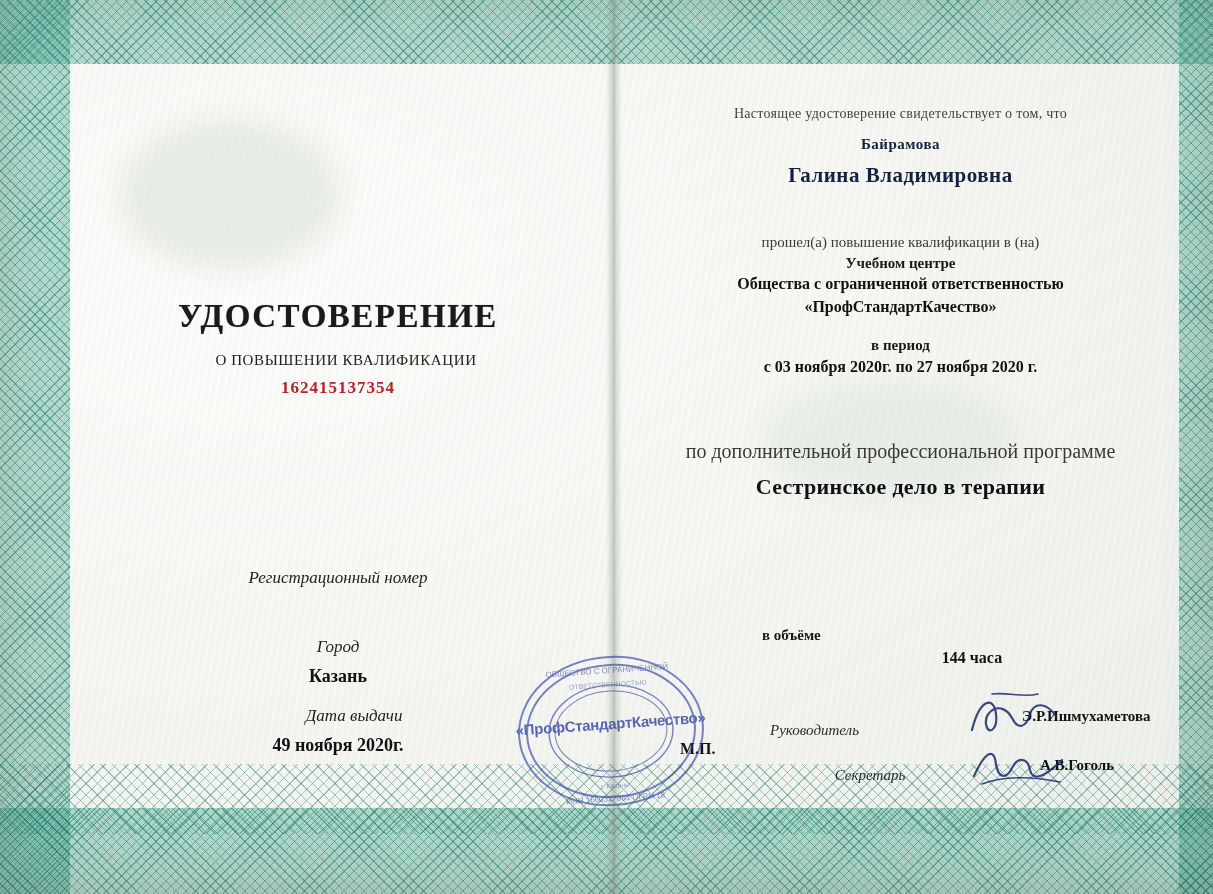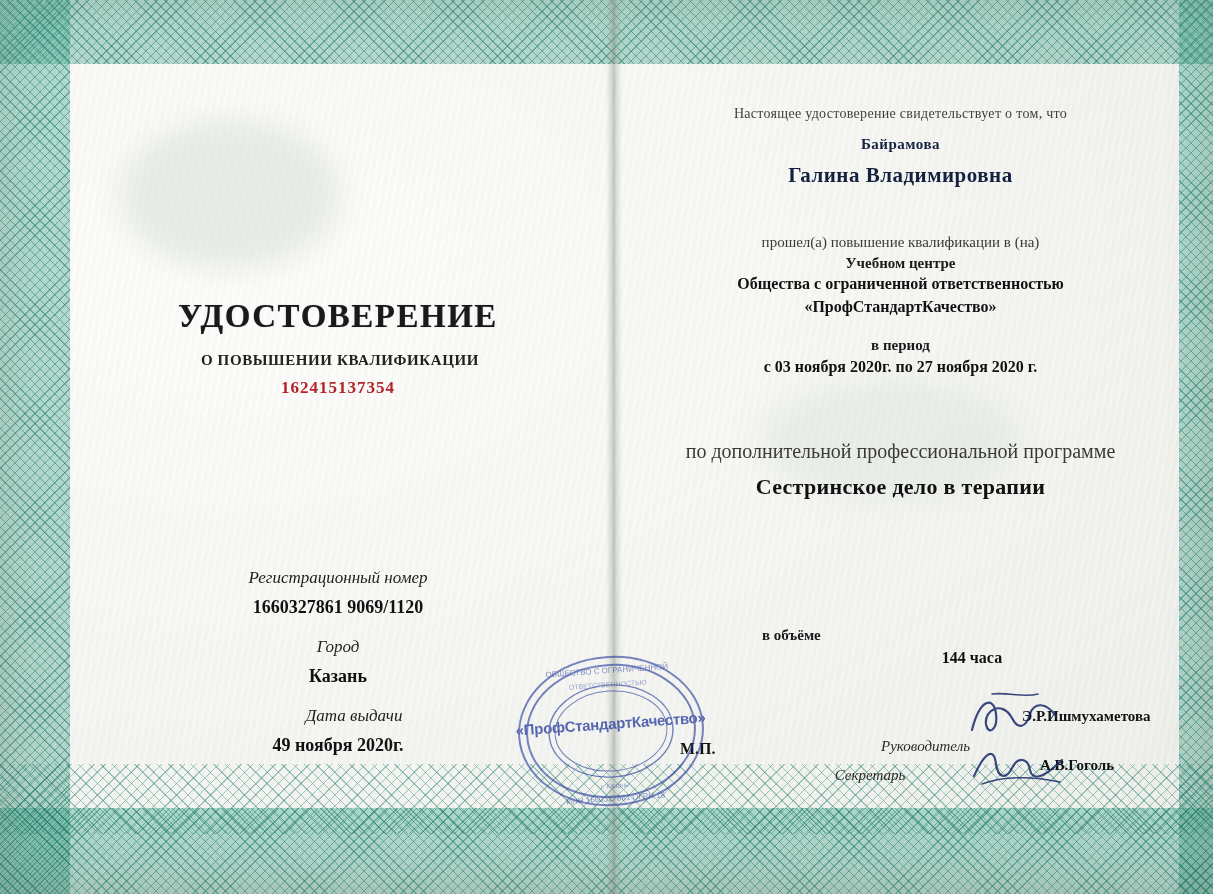--- a/index.html
+++ b/index.html
@@ -106,23 +106,23 @@
     position: absolute;
     top: 298px; left: 0; width: 100%;
     font-size: 33px;
     font-weight: bold;
     letter-spacing: 1.5px;
     color: #1a1a1a;
     text-shadow: 0 0 1px rgba(0,0,0,0.35);
   }
   .title-sub {
     position: absolute;
-    top: 352px; left: 2px; width: 100%;
-    font-size: 15px;
-    font-weight: bold;
+    top: 352px; left: 8px; width: 100%;
+    font-size: 15px;
+    font-weight: normal;
     letter-spacing: .6px;
     color: #23211f;
   }
   .serial {
     position: absolute;
     top: 378px; left: 0; width: 100%;
     font-size: 17px;
     font-weight: bold;
     letter-spacing: 1px;
     color: #b5232b;
@@ -277,25 +277,25 @@
   }
   .r-mp {
     position: absolute;
     top: 740px; left: 58px;
     font-size: 16px;
     font-weight: bold;
     color: #111;
   }
   .r-head-role {
     position: absolute;
-    top: 738px; left: 148px; width: 200px;
+    top: 722px; left: 148px; width: 200px;
     font-size: 15px;
     font-style: italic;
     color: #2a2a28;
-    text-align: right;
+    text-align: left;
   }
   .r-sec-role {
     position: absolute;
     top: 767px; left: 148px; width: 200px;
     font-size: 15px;
     font-style: italic;
     color: #2a2a28;
     text-align: center;
   }
   .r-head-name {
@@ -370,21 +370,20 @@
 
   <div class="smudge" style="left:120px; top:120px; width:220px; height:150px; background:rgba(215,222,214,0.55);"></div>
   <div class="smudge" style="left:760px; top:380px; width:260px; height:120px; background:rgba(218,226,219,0.45);"></div>
 
   <div class="left-page">
     <div class="title-main c">УДОСТОВЕРЕНИЕ</div>
     <div class="title-sub c">О ПОВЫШЕНИИ КВАЛИФИКАЦИИ</div>
     <div class="serial c">162415137354</div>
 
     <div class="reg-label c">Регистрационный номер</div>
-    <div class="reg-value c">1660327861 9069/1120</div>
 
     <div class="city-label c">Город</div>
     <div class="city-value c">Казань</div>
 
     <div class="date-label c">Дата выдачи</div>
     <div class="date-value c">49 ноября 2020г.</div>
   </div>
 
   <div class="right-page">
     <div class="r-intro c">Настоящее удостоверение свидетельствует о том, что</div>

